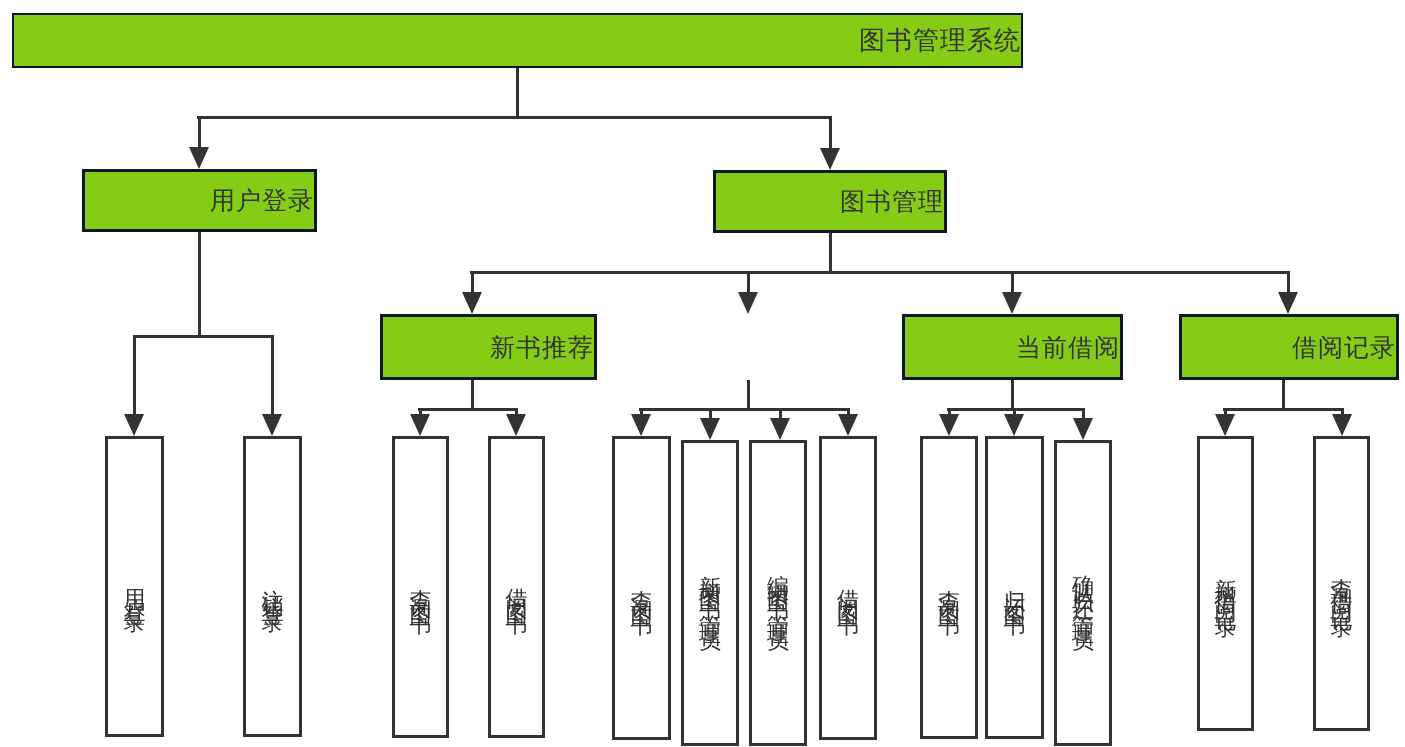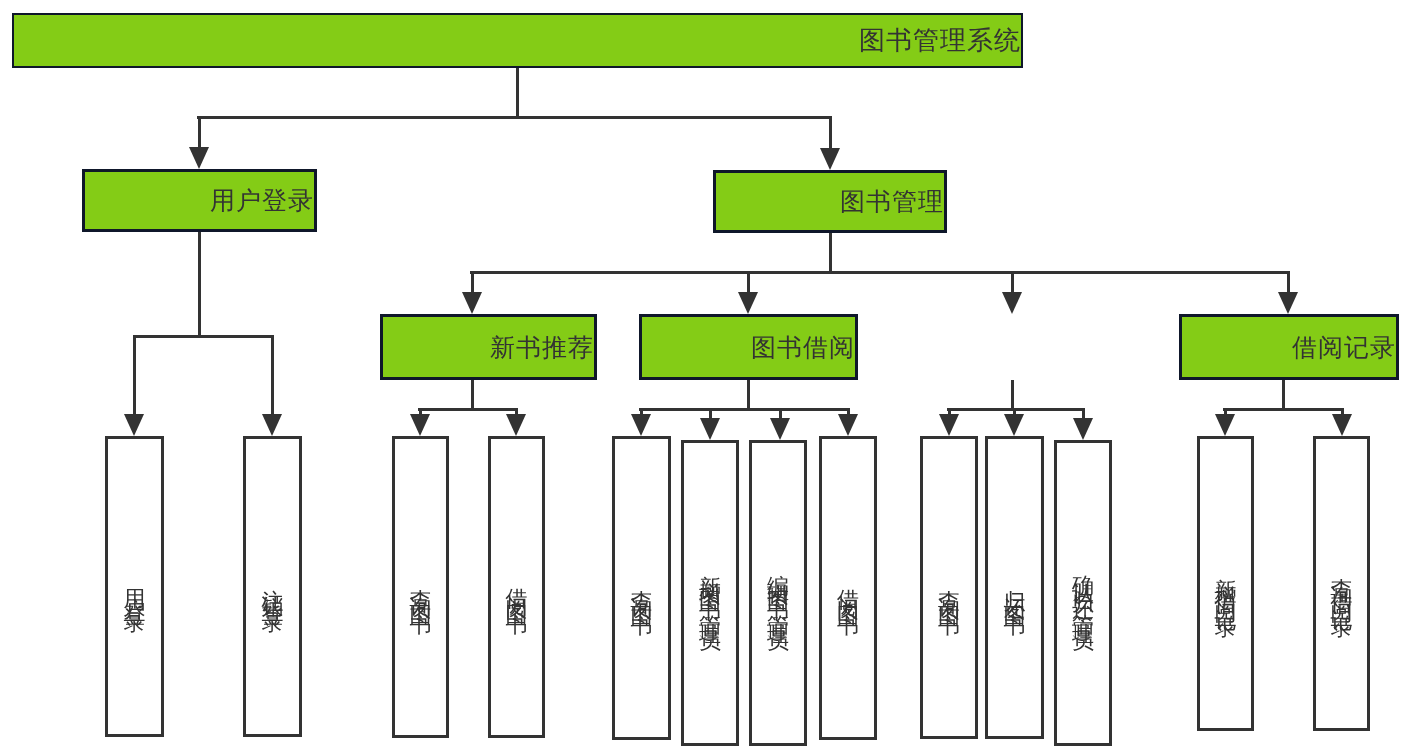--- a/index.html
+++ b/index.html
@@ -101,22 +101,22 @@
   <div class="vline" style="left:747px; top:271px; height:23px;"></div>
   <div class="arrow" style="left:738px; top:292px;"></div>
   <div class="vline" style="left:1011px; top:271px; height:23px;"></div>
   <div class="arrow" style="left:1002px; top:292px;"></div>
   <div class="vline" style="left:1287px; top:271px; height:23px;"></div>
   <div class="arrow" style="left:1278px; top:292px;"></div>
 
   <div class="hbox" style="left:364px; top:314px; width:217px; height:66px;margin-left:16px;">
     <span>新书推荐</span>
   </div>
-  <div class="hbox" style="left:639px; top:314px; width:219px; height:66px;">
-    <span>图书借阅</span>
+  <div class="hbox" style="left:902px; top:314px; width:221px; height:66px;">
+    <span>当前借阅</span>
   </div>
   <div class="hbox" style="left:1179px; top:314px; width:220px; height:66px;">
     <span>借阅记录</span>
   </div>
 
   <div class="vline" style="left:471px; top:380px; height:30px;"></div>
   <div class="hline" style="left:418px; top:408px; width:100px;"></div>
   <div class="vline" style="left:419px; top:408px; height:10px;"></div>
   <div class="arrow" style="left:410px; top:414px;"></div>
   <div class="vline" style="left:515px; top:408px; height:10px;"></div>

